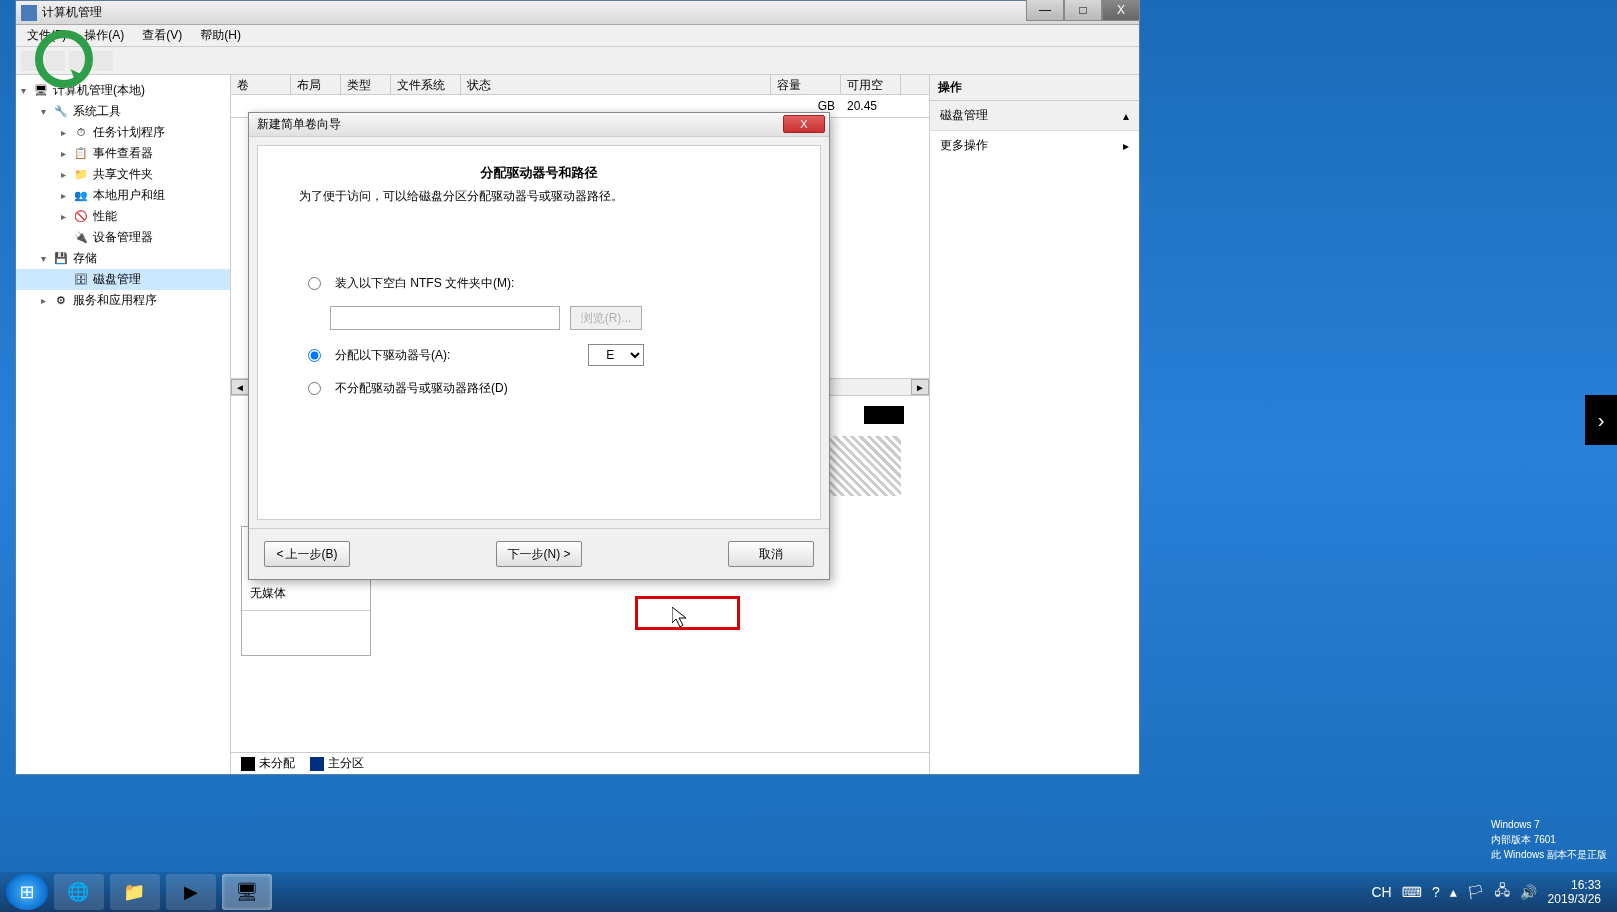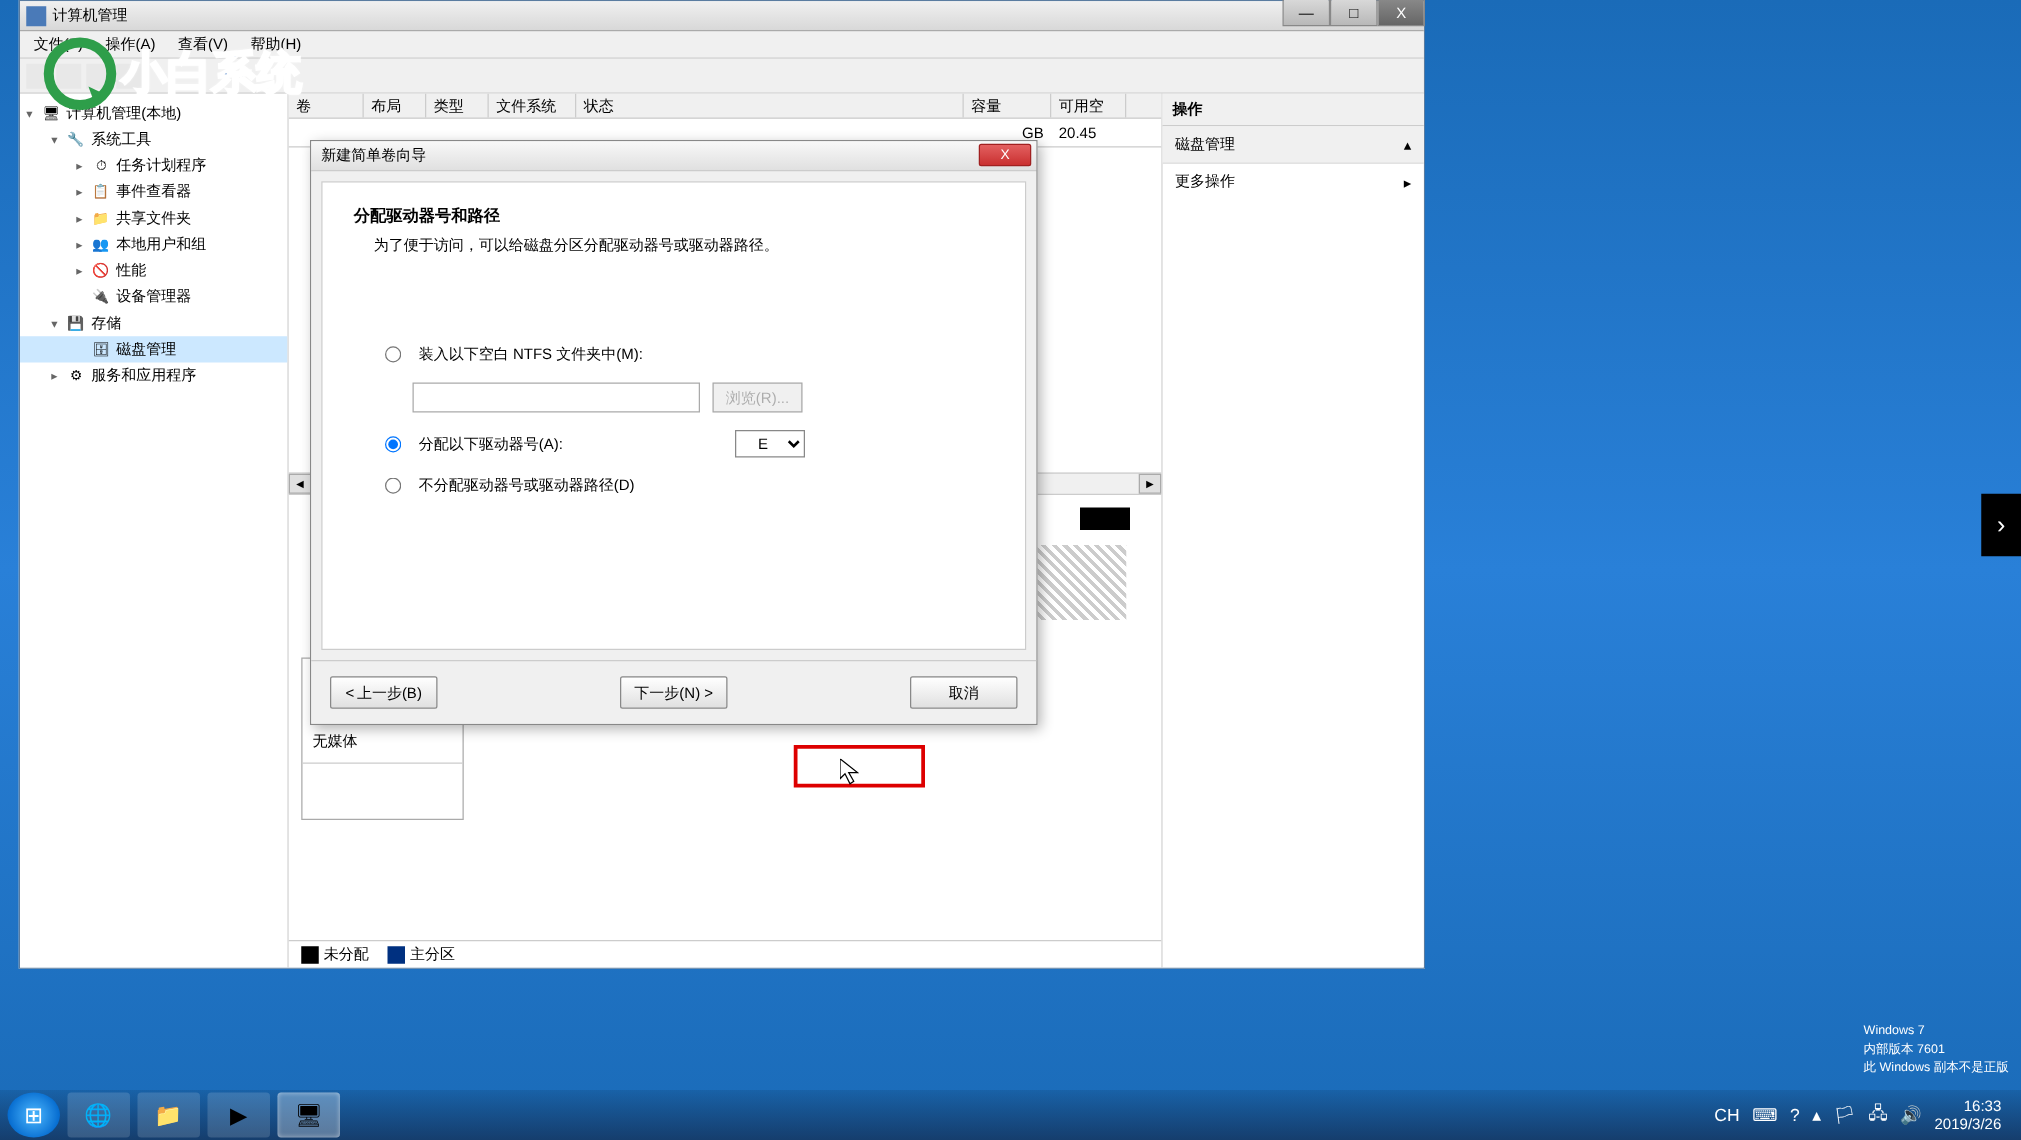--- a/index.html
+++ b/index.html
@@ -55,21 +55,21 @@
 .action-header { background: #f0f0f0; padding: 4px 8px; font-size: 12px; border-bottom: 1px solid #ccc; font-weight: bold; }
 .action-item { padding: 6px 10px; font-size: 12px; display: flex; justify-content: space-between; align-items: center; }
 .action-item.header-item { background: #f0f0f0; border-bottom: 1px solid #ddd; }
 
 
 .dialog { position: absolute; left: 248px; top: 112px; width: 582px; background: #f0f0f0; border: 1px solid #888; box-shadow: 3px 3px 10px rgba(0,0,0,0.3); z-index: 10; }
 .dialog-titlebar { height: 24px; background: linear-gradient(to bottom, #f8f8f8, #e0e0e0); display: flex; align-items: center; padding: 0 8px; font-size: 12px; position: relative; border-bottom: 1px solid #ccc; }
 .dialog-close { position: absolute; right: 4px; top: 2px; width: 42px; height: 18px; background: linear-gradient(to bottom, #e36060, #c93030); border: 1px solid #a02020; border-radius: 2px; color: #fff; font-size: 11px; display: flex; align-items: center; justify-content: center; }
 .dialog-body { padding: 0; border: 8px solid #f0f0f0; border-top: 8px solid #f0f0f0; }
 .dialog-inner { background: #fff; border: 1px solid #ccc; padding: 18px 25px; }
-.dialog-heading { font-size: 13px; font-weight: bold; margin-bottom: 6px; }
+.dialog-heading { font-size: 13px; font-weight: bold; margin-bottom: 6px; text-align: center; }
 .dialog-sub { font-size: 12px; margin-left: 16px; margin-bottom: 30px; }
 .dialog-options { margin-left: 25px; }
 .radio-row { display: flex; align-items: center; margin-bottom: 14px; font-size: 12px; gap: 8px; }
 .radio-row input[type="radio"] { margin-right: 6px; }
 .drive-select { width: 56px; height: 22px; border: 1px solid #888; background: #fff; text-align: center; font-size: 12px; margin-left: 140px; }
 .mount-input { width: 230px; height: 24px; border: 1px solid #aaa; background: #fff; margin-left: 22px; margin-right: 10px; }
 .browse-btn { width: 72px; height: 24px; border: 1px solid #aaa; background: #f0f0f0; font-size: 12px; }
 .dialog-footer { padding: 12px 15px; display: flex; justify-content: space-between; gap: 8px; border-top: 1px solid #ccc; background: #f0f0f0; }
 .dlg-btn { width: 86px; height: 26px; border: 1px solid #888; background: linear-gradient(to bottom, #fff, #e0e0e0); font-size: 12px; border-radius: 2px; position: relative; }
 .dlg-btn.prev::before { content: "<"; margin-right: 2px; }
@@ -302,21 +302,20 @@
   <defs>
       <marker id="ah" markerWidth="10" markerHeight="10" refX="8" refY="3" orient="auto">
         <polygon points="0,0 10,3 0,6" fill="#b00000"></polygon>
       </marker>
     </defs>
   <line x1="10" y1="10" x2="75" y2="80" stroke="#b00000" stroke-width="3" marker-end="url(#ah)"></line>
 </svg>
 
 <div class="watermark">
   <span class="wm-circle"></span>
-  <span class="wm-text">小白系统</span>
 </div>
 
 <div class="edge-chevron">›</div>
 
 <div class="activation">
   <div>Windows 7</div>
   <div>内部版本 7601</div>
   <div>此 Windows 副本不是正版</div>
 </div>
 

